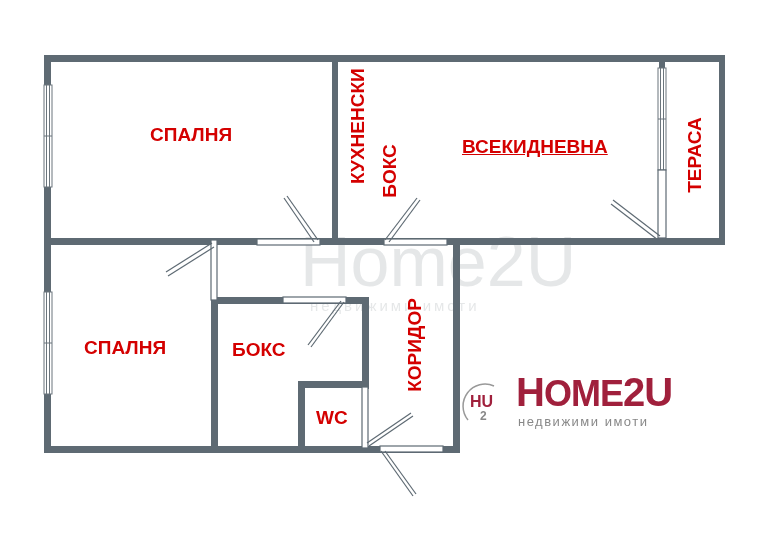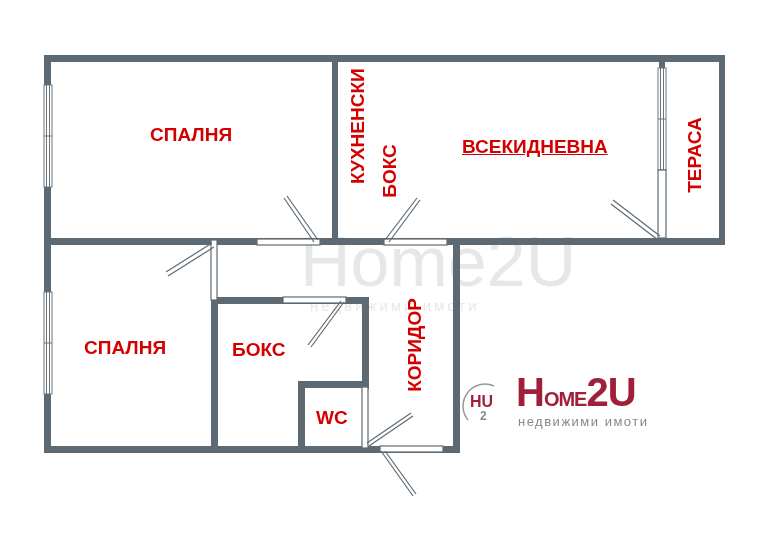--- a/index.html
+++ b/index.html
@@ -3,21 +3,21 @@
   <meta charset="utf-8">
   <style>
     html, body { margin:0; padding:0; background:#ffffff; }
     body { width:779px; height:556px; position:relative; overflow:hidden; font-family:"Liberation Sans", sans-serif; }
     #plan { position:absolute; left:0; top:0; width:779px; height:556px; }
     .label { position:absolute; color:#d40000; font-weight:bold; font-size:19px; font-family:"Liberation Sans", sans-serif; white-space:nowrap; }
     .vlabel { position:absolute; color:#d40000; font-weight:bold; font-size:19px; font-family:"Liberation Sans", sans-serif; white-space:nowrap; transform:rotate(-90deg); transform-origin:center center; }
     .watermark { position:absolute; color:rgba(180,185,190,0.35); font-family:"Liberation Sans", sans-serif; white-space:nowrap; }
     .logo { position:absolute; left:460px; top:372px; width:240px; height:60px; }
     .logo-title { position:absolute; left:56px; top:-2px; font-size:40px; font-weight:bold; color:#a0203c; font-family:"Liberation Sans", sans-serif; letter-spacing:-1px; }
-    .logo-title .small { font-size:20px; }
+    .logo-title .small { font-size:36px; }
     .logo-sub { position:absolute; left:58px; top:42px; font-size:13px; color:#888; letter-spacing:1.5px; font-family:"Liberation Sans", sans-serif; }
     .logo-mark { position:absolute; left:0; top:8px; width:50px; height:44px; }
   </style>
 </head>
 <body>
 
 <div class="watermark" style="left:300px; top:222px; font-size:70px;">Home2U</div>
 <div class="watermark" style="left:310px; top:297px; font-size:15px; letter-spacing:3px;">недвижими имоти</div>
 
 <svg id="plan" viewBox="0 0 779 556" xmlns="http://www.w3.org/2000/svg">

